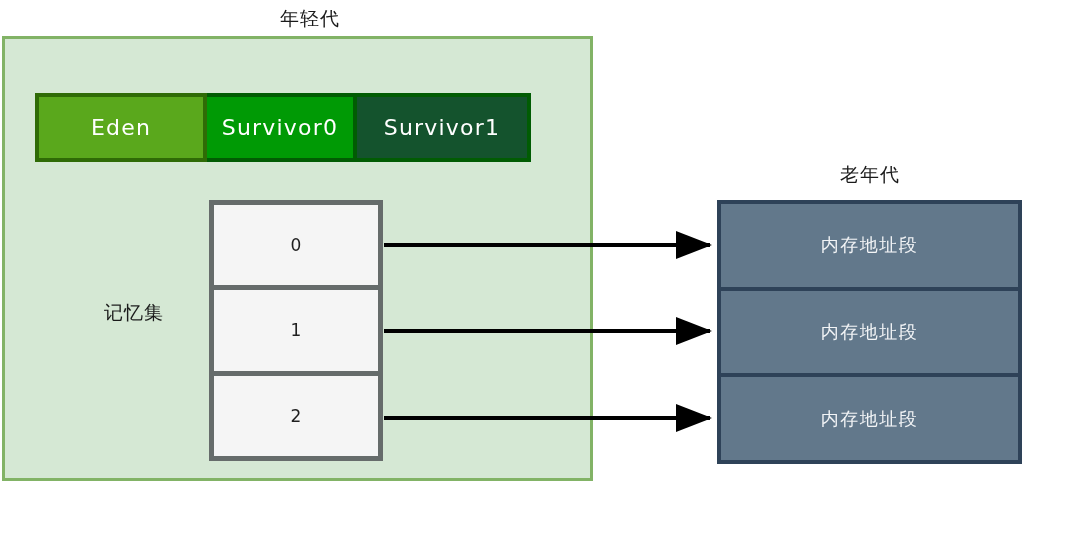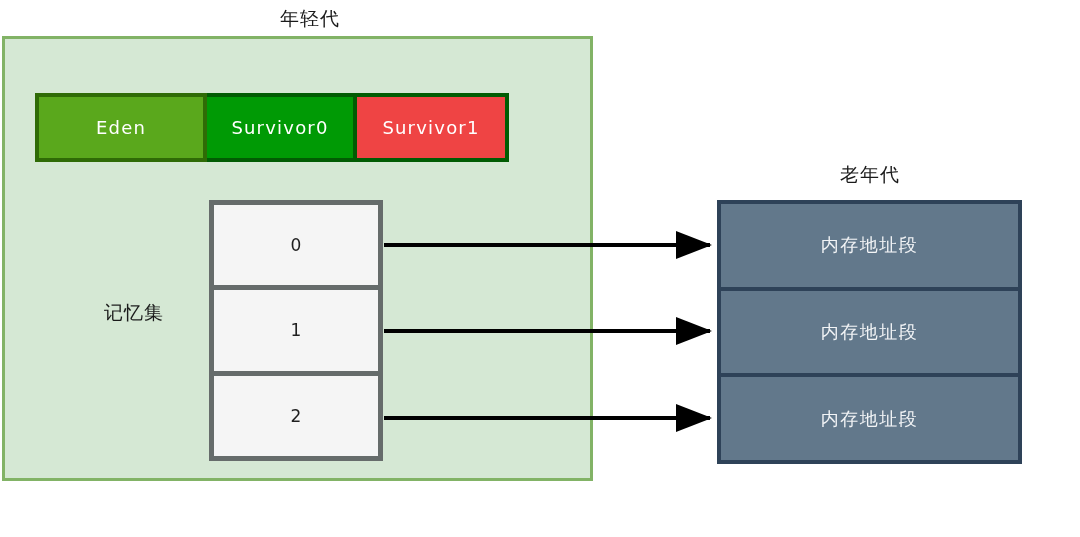--- a/index.html
+++ b/index.html
@@ -50,39 +50,39 @@
     width: 521px;
     height: 90px;
     display: flex;
   }
   .heap-cell {
     box-sizing: border-box;
     display: flex;
     align-items: center;
     justify-content: center;
     color: #ffffff;
-    font-size: 18px;
+    font-size: 22px;
     letter-spacing: 1.2px;
     font-family: "DejaVu Sans", "Liberation Sans", sans-serif;
     margin-top: 21px;
   }
   #cell-eden {
     width: 172px;
     background: #5aa81c;
     border: 4px solid #2f6b06;
   }
   #cell-survivor0 {
     width: 150px;
     background: #009a05;
     border: 4px solid #015c03;
     border-left: none;
   }
   #cell-survivor1 {
-    width: 152px;
-    background: #ef4444;
+    width: 174px;
+    background: #14532d;
     border: 4px solid #015c03;
     border-left: none;
   }
 
   
   #remembered-set-label {
     position: absolute;
     left: 86px;
     top: 300px;
     width: 96px;

